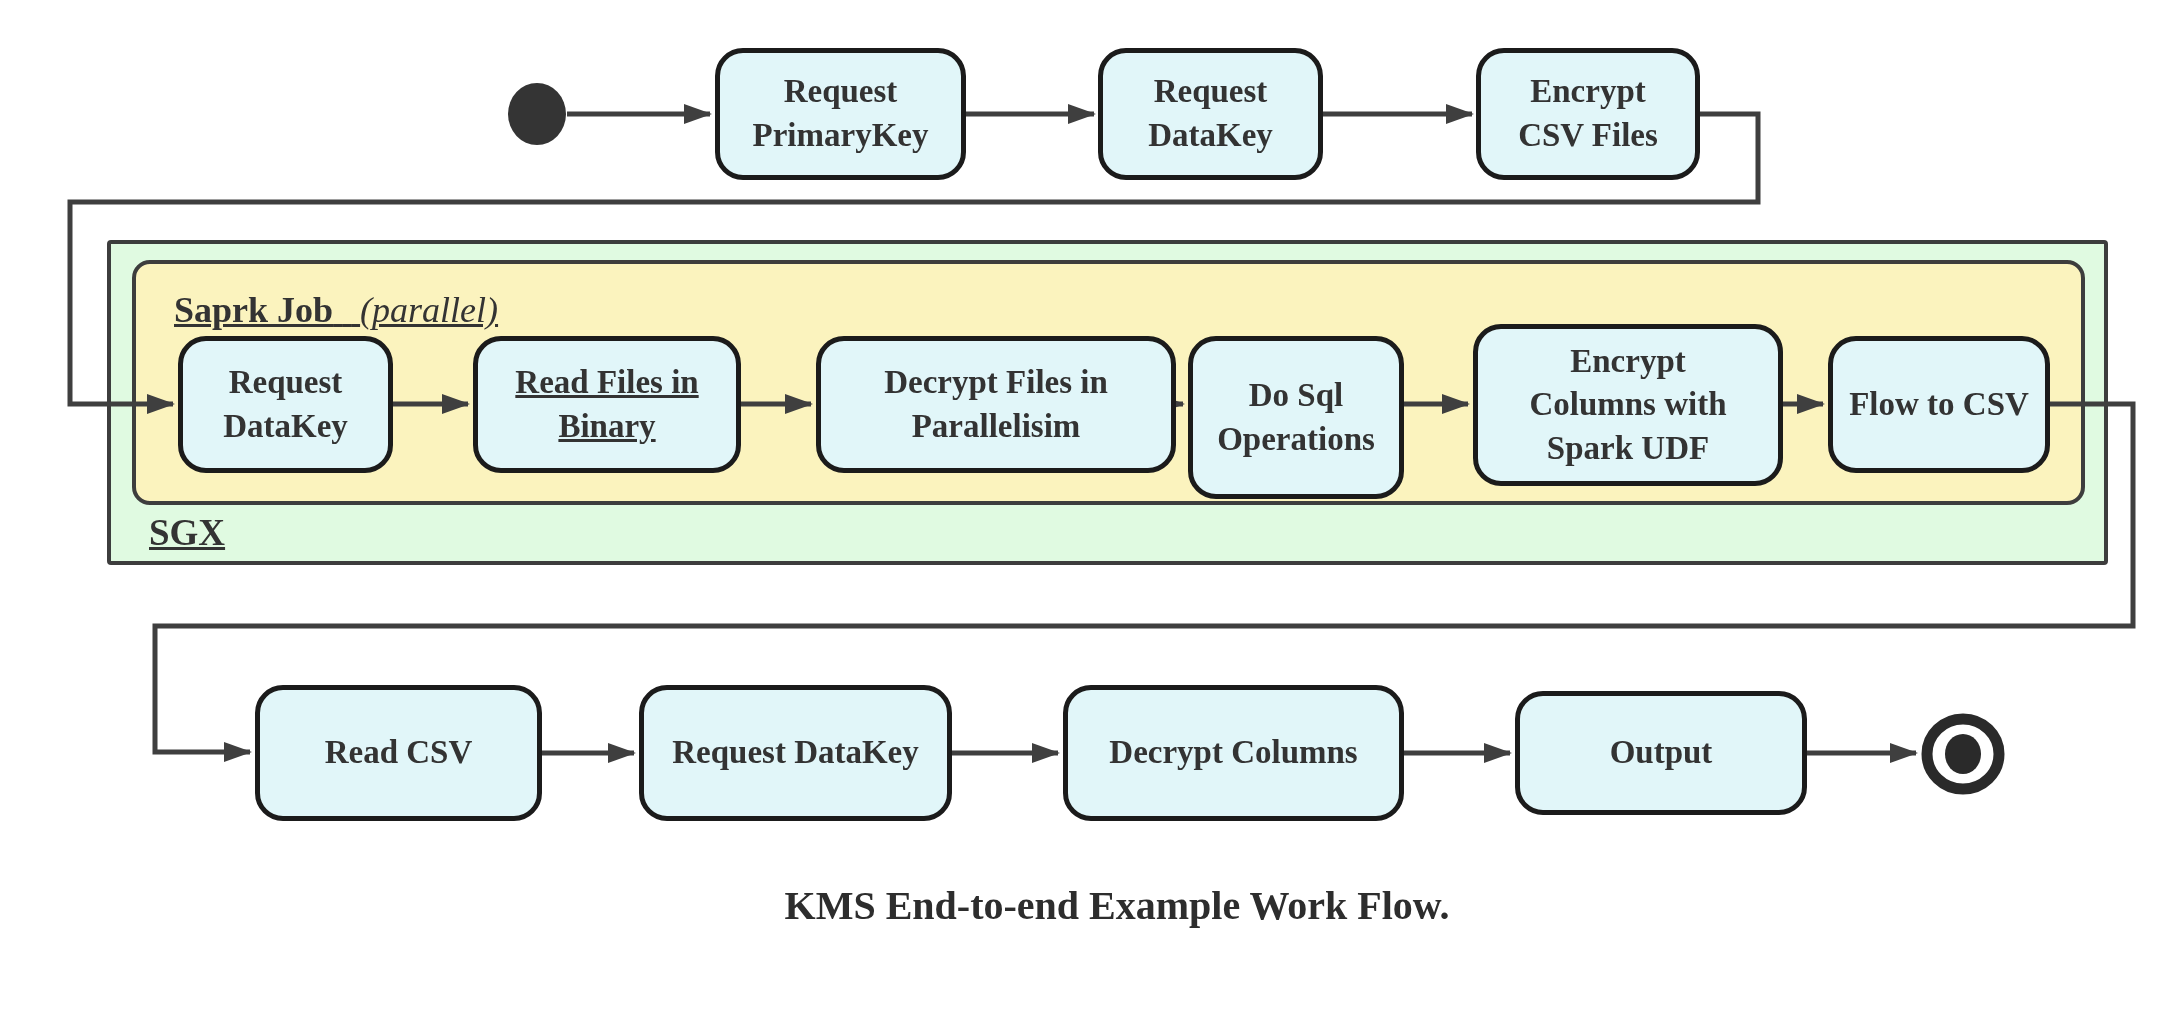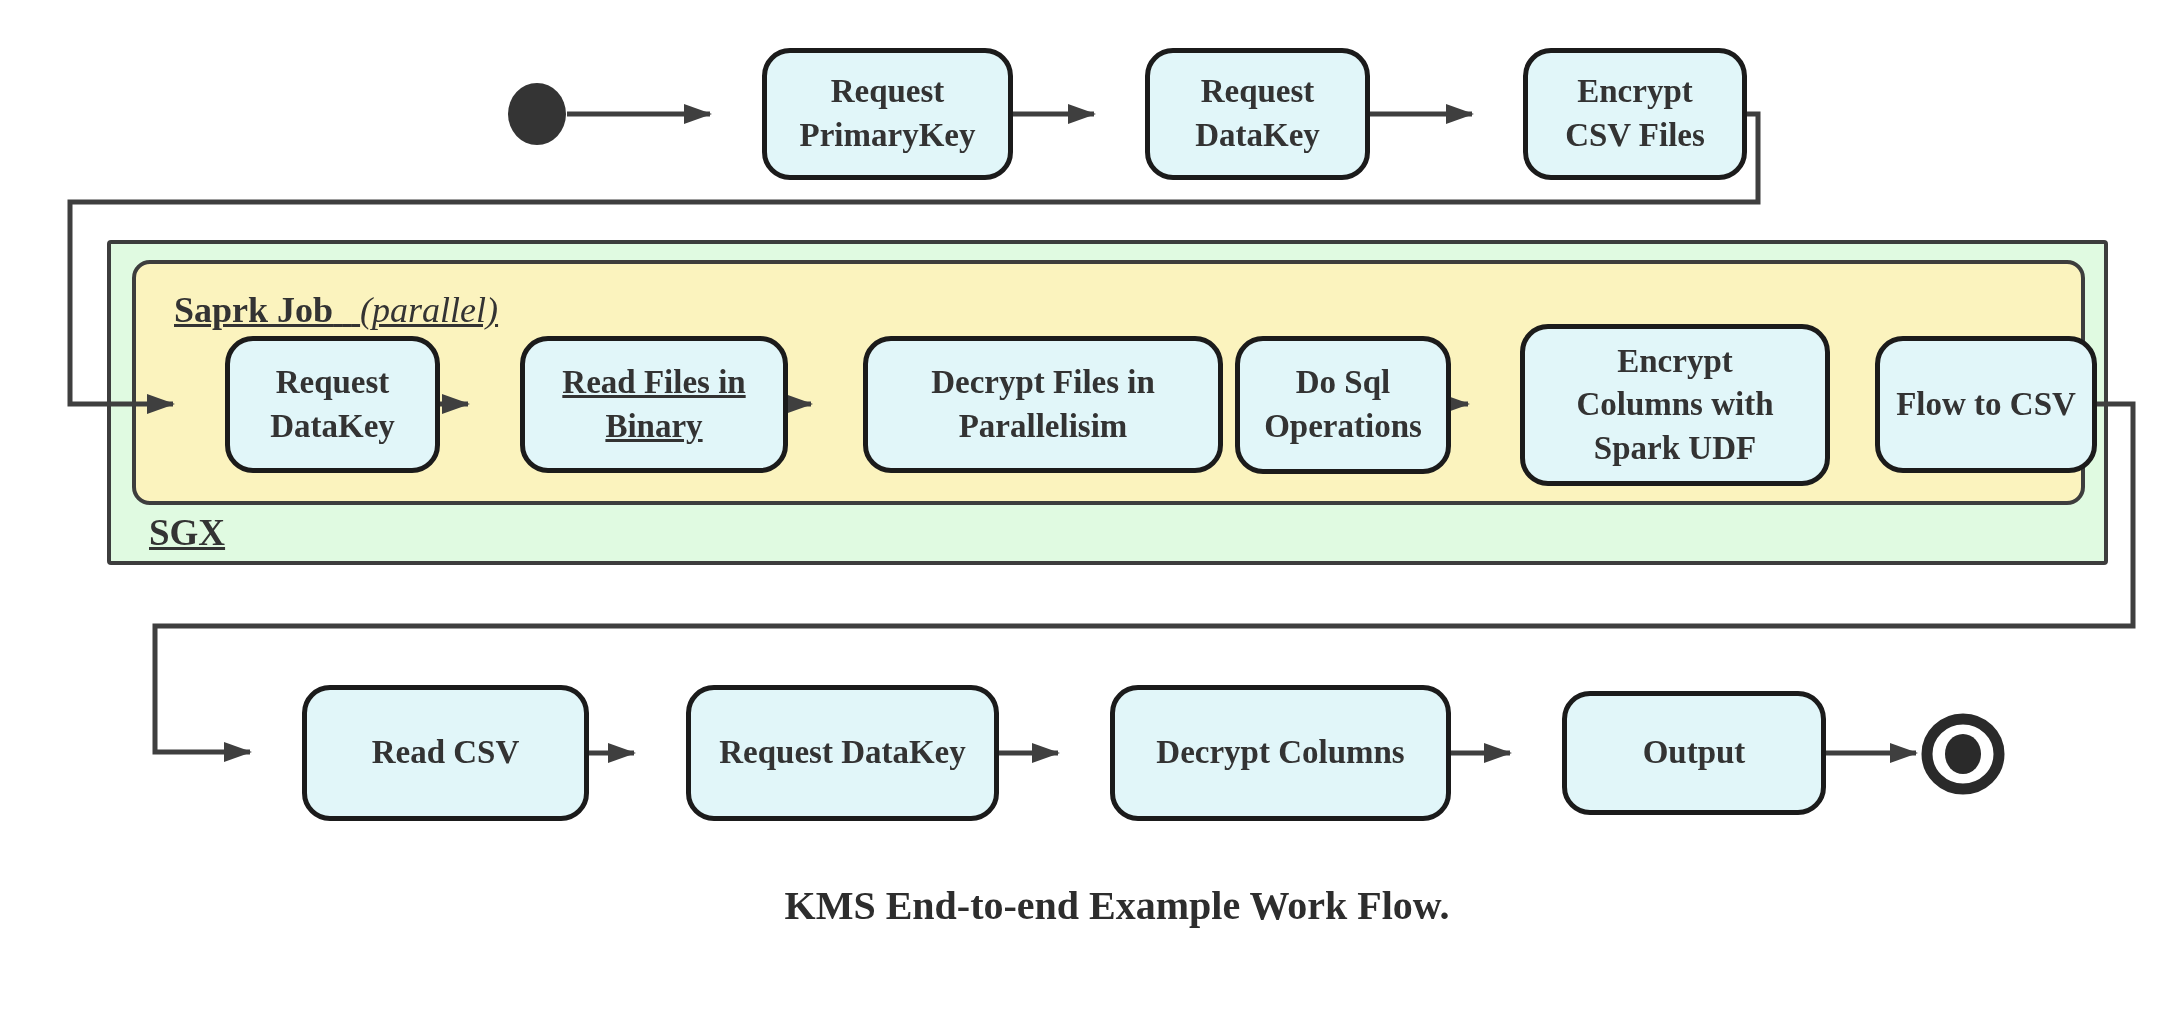--- a/index.html
+++ b/index.html
@@ -74,21 +74,20 @@
     align-items: center;
     justify-content: center;
     text-align: center;
     white-space: pre-line;
     color: var(--text-color, #333333);
     font-size: 33px;
     font-weight: bold;
     line-height: 1.32;
     z-index: 4;
     padding: 0 6px;
-    margin-left: 47px;
   }
 
   .caption {
     position: absolute;
     left: 55px; right: 0;
     top: 882px;
     text-align: center;
     color: #2d2d2d;
     font-size: 40px;
     font-weight: bold;
@@ -150,27 +149,27 @@
 DataKey</div>
   <div class="node" style="left:1476px; top:48px; width:224px; height:132px;">Encrypt
 CSV Files</div>
 
   <div class="node" style="left:178px; top:336px; width:215px; height:137px;">Request
 DataKey</div>
   <div class="node" style="left:473px; top:336px; width:268px; height:137px;text-decoration:underline;">Read Files in
 Binary</div>
   <div class="node" style="left:816px; top:336px; width:360px; height:137px;">Decrypt Files in
 Parallelisim</div>
-  <div class="node" style="left:1188px; top:336px; width:216px; height:138px;">Do Sql
+  <div class="node" style="left:1188px; top:336px; width:216px; height:163px;">Do Sql
 Operations</div>
   <div class="node" style="left:1473px; top:324px; width:310px; height:162px;">Encrypt
 Columns with
 Spark UDF</div>
   <div class="node" style="left:1828px; top:336px; width:222px; height:137px;">Flow to CSV</div>
 
   <div class="node" style="left:255px; top:685px; width:287px; height:136px;">Read CSV</div>
   <div class="node" style="left:639px; top:685px; width:313px; height:136px;">Request DataKey</div>
   <div class="node" style="left:1063px; top:685px; width:341px; height:136px;">Decrypt Columns</div>
-  <div class="node" style="left:1515px; top:691px; width:264px; height:124px;">Output</div>
+  <div class="node" style="left:1515px; top:691px; width:292px; height:124px;">Output</div>
 
   <div class="caption">KMS End-to-end Example Work Flow.</div>
 
 </div>
 
 </body></html>

